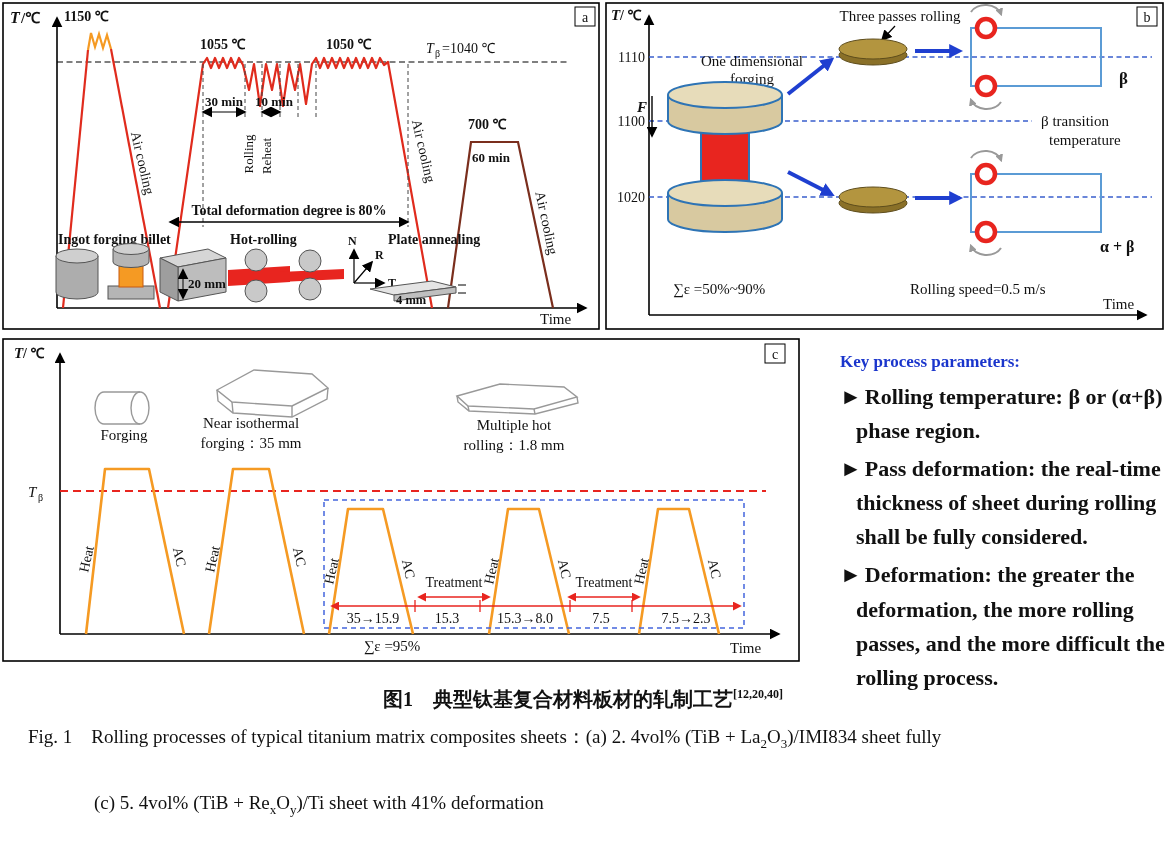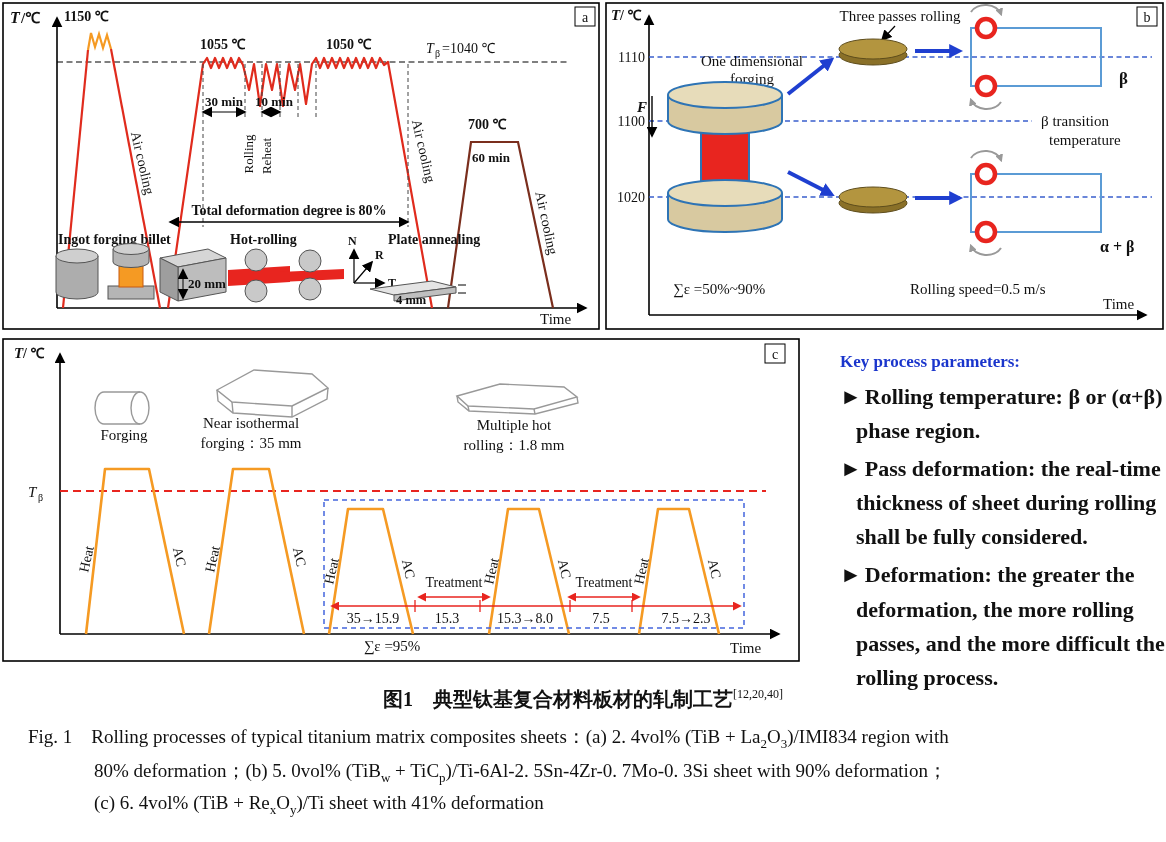--- a/index.html
+++ b/index.html
@@ -8,21 +8,21 @@
   .panel{position:absolute;}
   svg{display:block;}
   svg text{font-family:"Liberation Serif",serif;fill:#111;}
   .kpp{position:absolute;left:812px;top:352px;width:354px;margin-left:28px;}
   .kpp-title{font-size:17px;font-weight:bold;color:#1a35cc;margin:0 0 8px 0;}
   .kpp-item{font-size:22px;font-weight:bold;line-height:1.55;
             padding-left:16px;text-indent:-16px;margin-bottom:4px;color:#111;}
   .kpp-bullet{margin-right:3px;}
   .cap-cn{position:absolute;left:0;width:100%;top:686px;text-align:center;
           font-size:20px;font-weight:bold;}
-  .cap-cn sup{font-size:12px;font-weight:normal;}
+  .cap-cn sup{font-size:12px;font-weight:bold;}
   .cap-en{position:absolute;font-size:19px;white-space:nowrap;}
   .sub{font-size:13px;vertical-align:-5px;}
   #cap1{left:28px;top:724px;}
   #cap2{left:94px;top:758px;}
   #cap3{left:94px;top:792px;}
 </style>
 </head>
 <body>
 
 <div class="page">
@@ -322,22 +322,19 @@
     <div class="kpp-item"><span class="kpp-bullet">►</span><span>Rolling temperature: β or (α+β) phase region.</span></div>
     <div class="kpp-item"><span class="kpp-bullet">►</span><span>Pass deformation: the real-time thickness of sheet during rolling shall be fully considered.</span></div>
     <div class="kpp-item"><span class="kpp-bullet">►</span><span>Deformation: the greater the deformation, the more rolling passes, and the more difficult the rolling process.</span></div>
   </div>
 
   <div class="cap-cn">
     <span>图1　典型钛基复合材料板材的轧制工艺</span><sup>[12,20,40]</sup>
   </div>
 
   <div class="cap-en" id="cap1">
-    <span>Fig. 1　Rolling processes of typical titanium matrix composites sheets：(a) 2. 4vol% (TiB + La</span><span class="sub">2</span><span>O</span><span class="sub">3</span><span>)/IMI834 region with</span>
-  </div>
-  <div class="cap-en" id="cap2">
-    <span>80% deformation；(b) 5. 0vol% (TiB</span><span class="sub">w</span><span> + TiC</span><span class="sub">p</span><span>)/Ti-6Al-2. 5Sn-4Zr-0. 7Mo-0. 3Si sheet with 90% deformation；</span>
+    <span>Fig. 1　Rolling processes of typical titanium matrix composites sheets：(a) 2. 4vol% (TiB + La</span><span class="sub">2</span><span>O</span><span class="sub">3</span><span>)/IMI834 sheet fully</span>
   </div>
   <div class="cap-en" id="cap3">
-    <span>(c) 6. 4vol% (TiB + Re</span><span class="sub">x</span><span>O</span><span class="sub">y</span><span>)/Ti sheet with 41% deformation</span>
+    <span>(c) 5. 4vol% (TiB + Re</span><span class="sub">x</span><span>O</span><span class="sub">y</span><span>)/Ti sheet with 41% deformation</span>
   </div>
 
 </div>
 
 </body></html>

